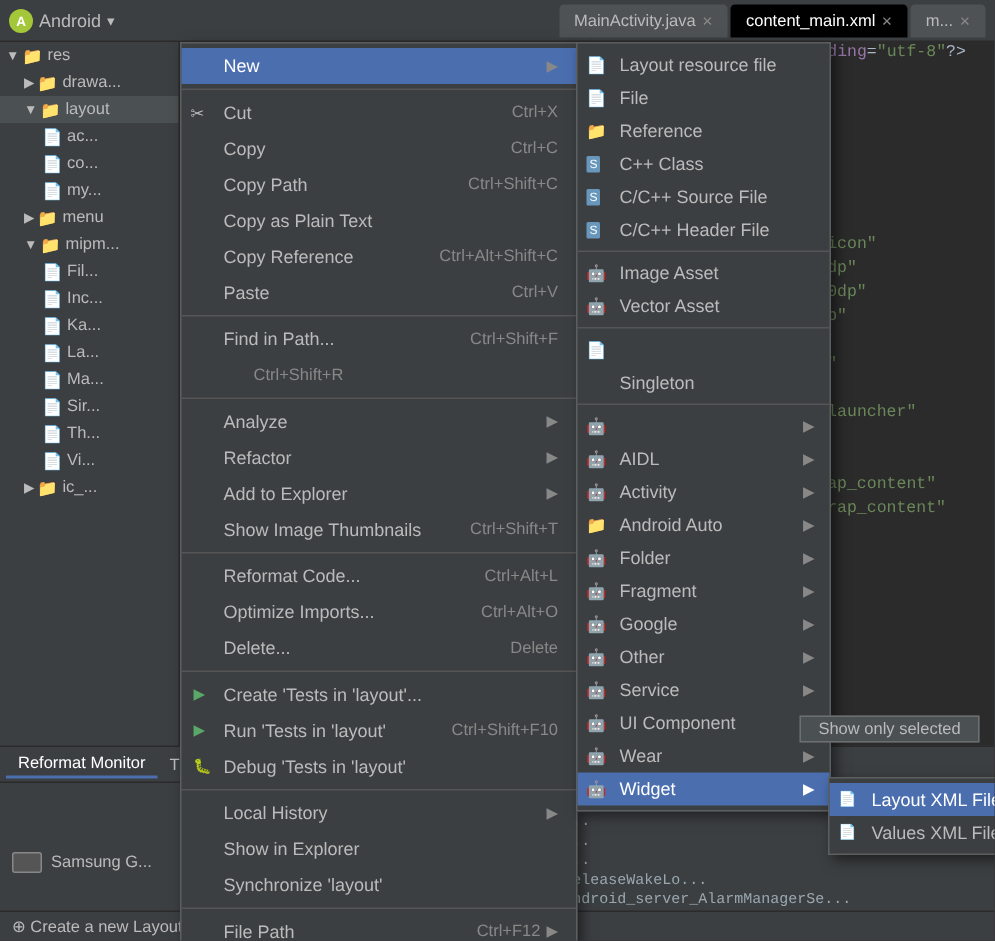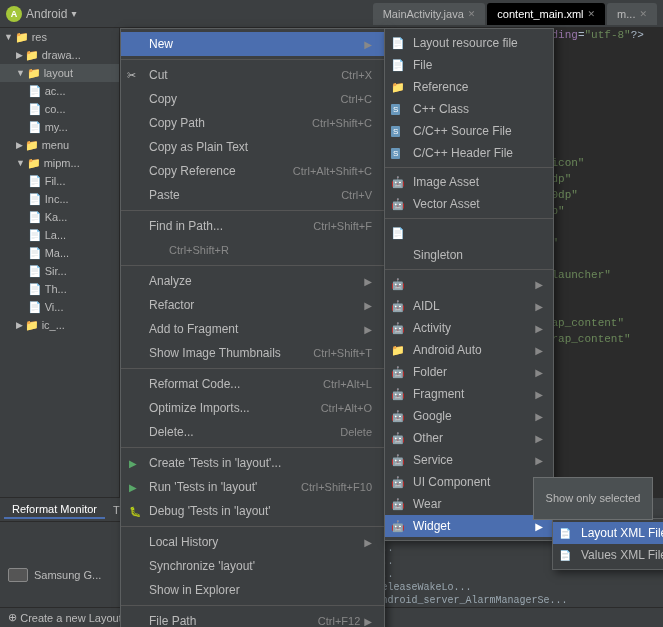--- a/index.html
+++ b/index.html
@@ -314,21 +314,21 @@
       width: 8px; height: 8px; border-radius: 50%;
       background: #59a869;
     }
 
     
     .show-only-selected {
       position: absolute;
       left: 533px;
       top: 449px;
       width: 120px;
-      height: 43px;
+      height: 18px;
       background: #4b5052;
       border: 1px solid #6c6f70;
       display: flex;
       align-items: center;
       justify-content: center;
       font-size: 11px;
       color: #bbbbbb;
       cursor: pointer;
       z-index: 103;
       text-align: center;
@@ -504,21 +504,21 @@
     <div class="menu-separator"></div>
     <div class="menu-item">
       <span class="label">Analyze</span>
       <span class="arrow-right">▶</span>
     </div>
     <div class="menu-item">
       <span class="label">Refactor</span>
       <span class="arrow-right">▶</span>
     </div>
     <div class="menu-item">
-      <span class="label">Add to Fragment</span>
+      <span class="label">Add to Explorer</span>
       <span class="arrow-right">▶</span>
     </div>
     <div class="menu-item">
       <span class="label">Show Image Thumbnails</span>
       <span class="shortcut">Ctrl+Shift+T</span>
     </div>
     <div class="menu-separator"></div>
     <div class="menu-item">
       <span class="label">Reformat Code...</span>
       <span class="shortcut">Ctrl+Alt+L</span>
@@ -544,24 +544,24 @@
     <div class="menu-item">
       <span class="check-icon" style="color:#59a869;">🐛</span>
       <span class="label">Debug 'Tests in 'layout'</span>
     </div>
     <div class="menu-separator"></div>
     <div class="menu-item">
       <span class="label">Local History</span>
       <span class="arrow-right">▶</span>
     </div>
     <div class="menu-item">
+      <span class="label">Show in Explorer</span>
+    </div>
+    <div class="menu-item">
       <span class="label">Synchronize 'layout'</span>
-    </div>
-    <div class="menu-item">
-      <span class="label">Show in Explorer</span>
     </div>
     <div class="menu-separator"></div>
     <div class="menu-item">
       <span class="label">File Path</span>
       <span class="shortcut">Ctrl+F12</span>
       <span class="arrow-right">▶</span>
     </div>
     <div class="menu-separator"></div>
     <div class="menu-item">
       <span class="label">Compare With...</span>

